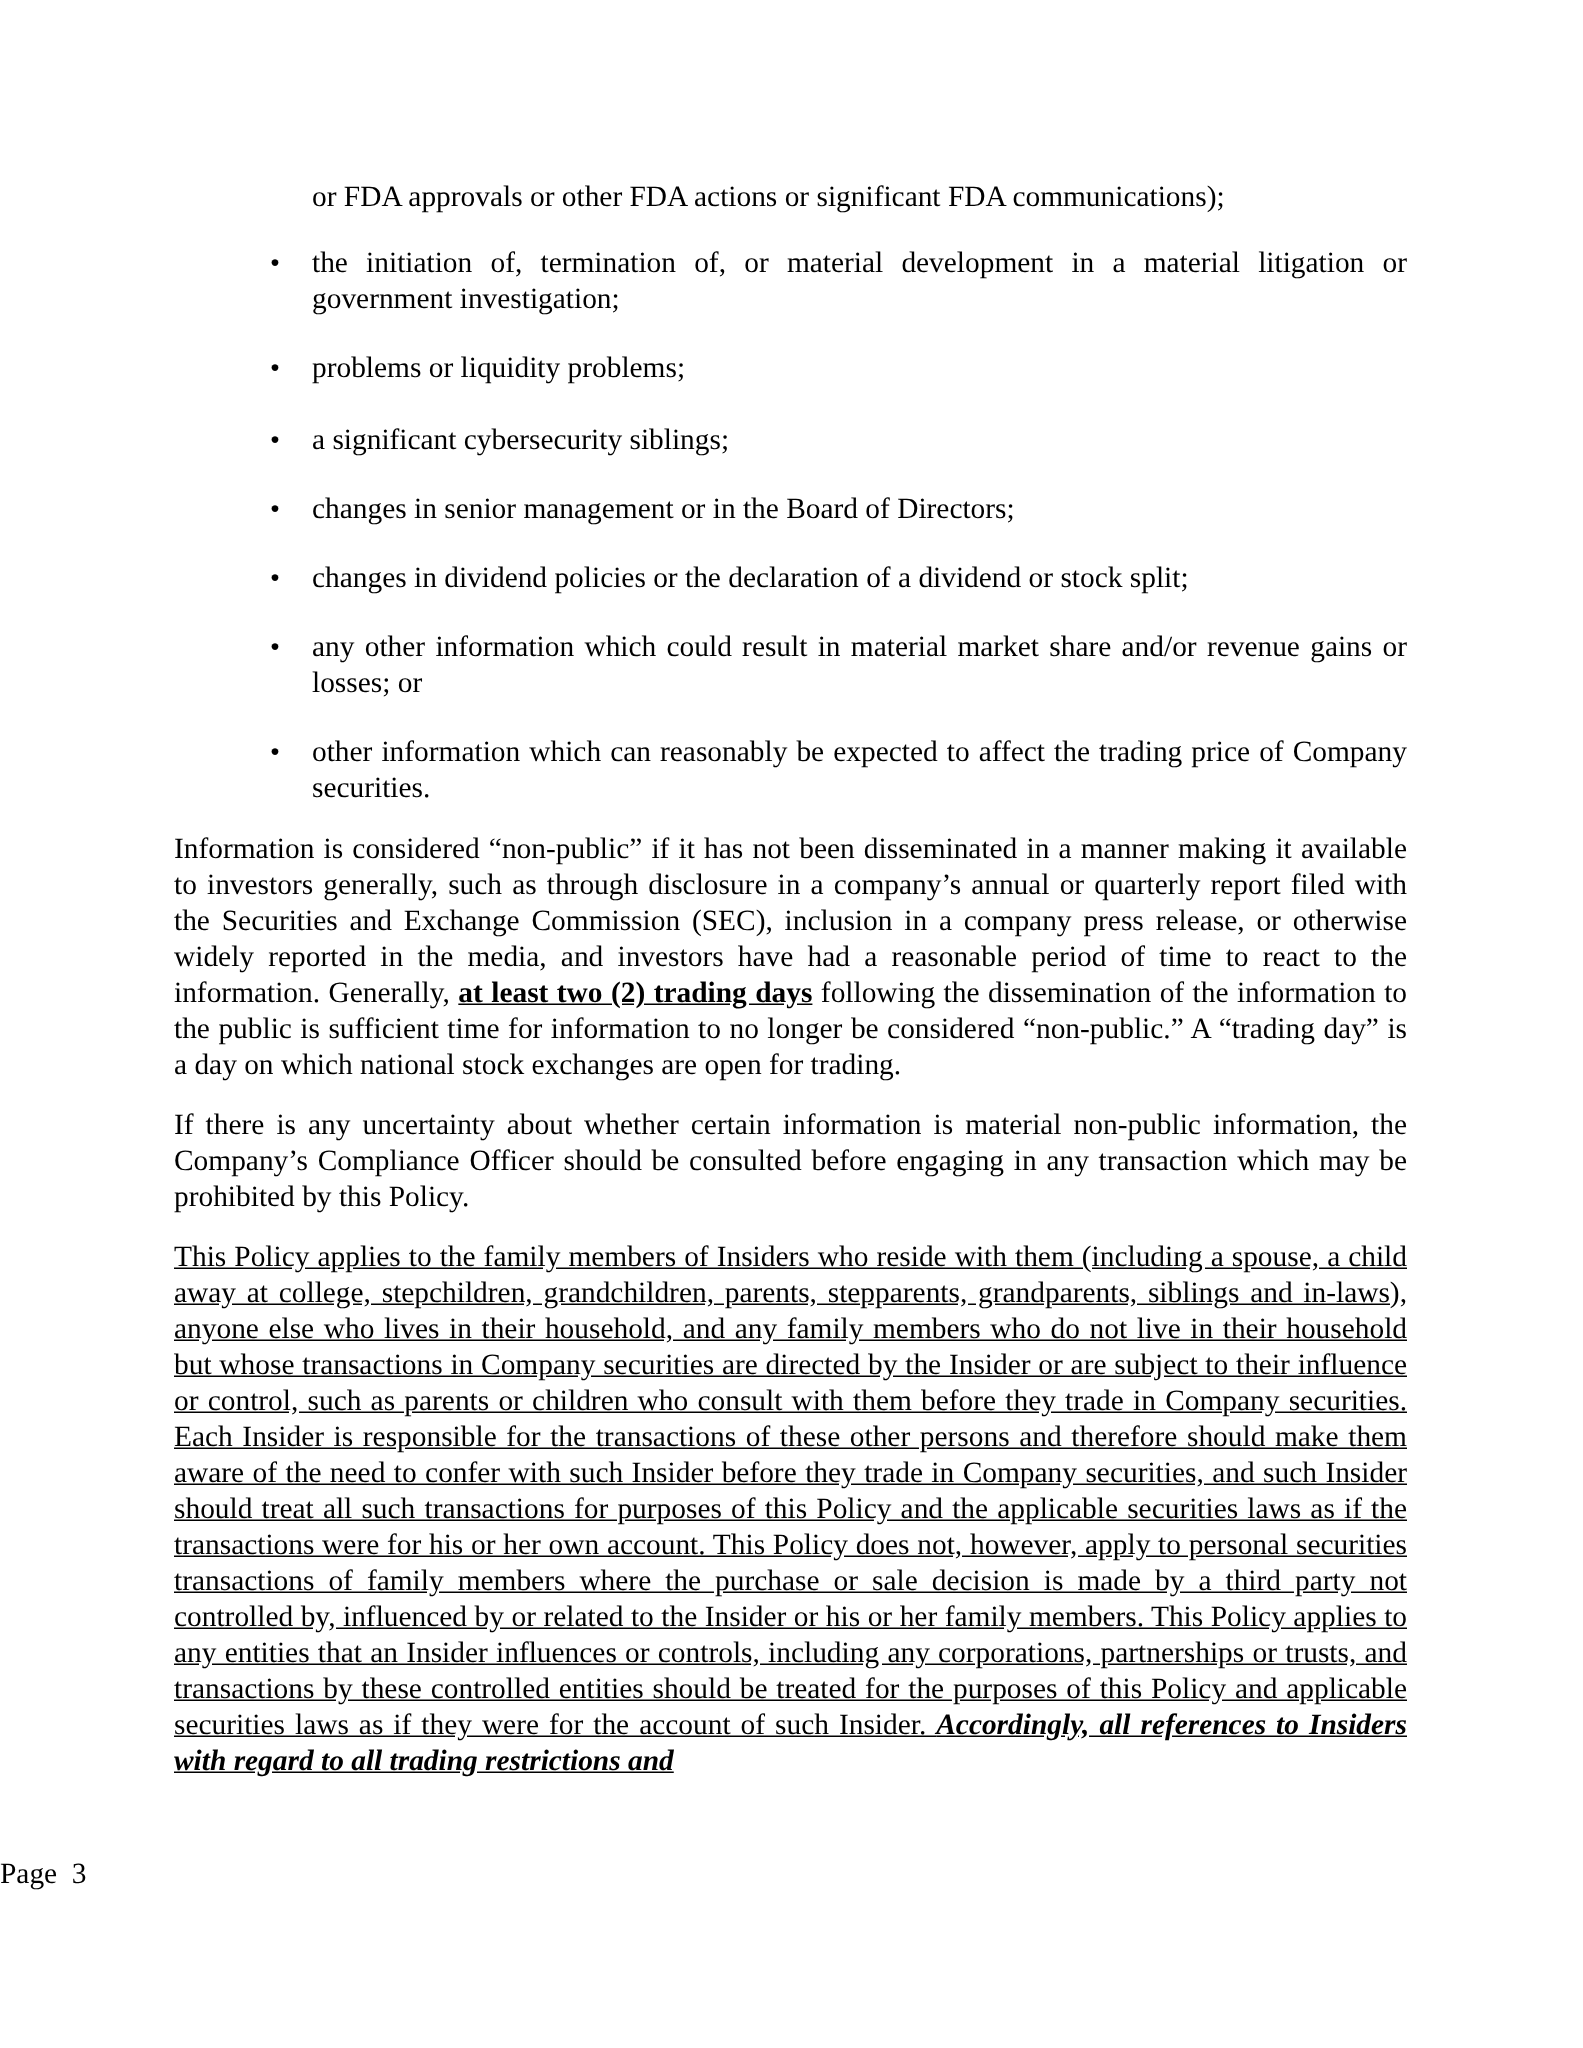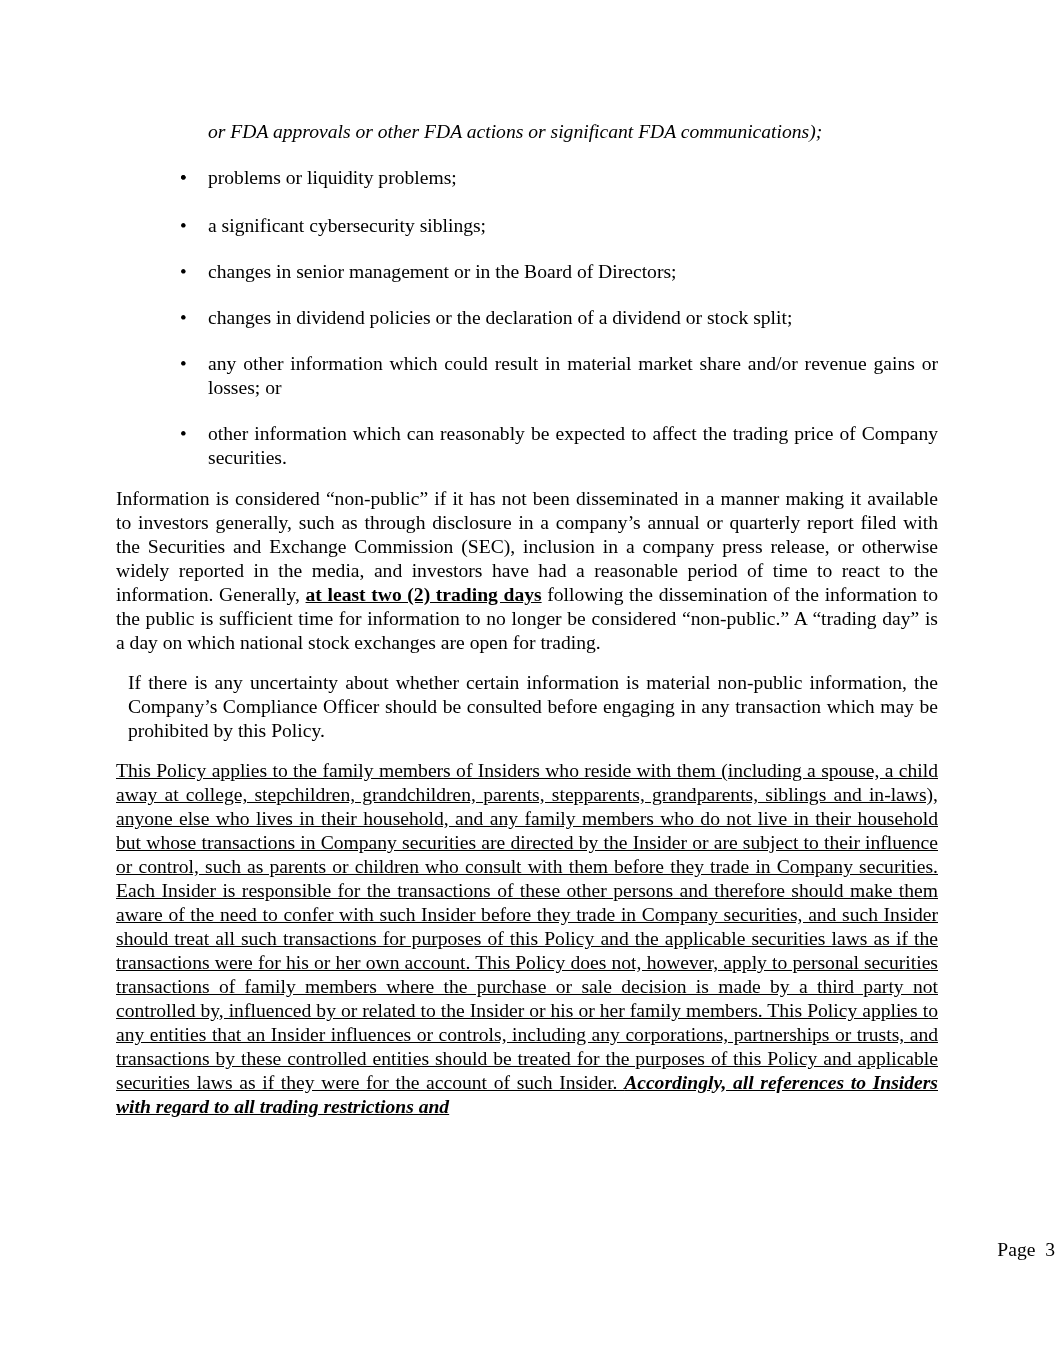--- a/index.html
+++ b/index.html
@@ -20,21 +20,20 @@
     .page {
       position: absolute;
       left: 116px;
       top: 118px;
       width: 822px;
     }
     .cont-line {
       margin: 0 0 11px 92px;
       padding-top: 2px;
       text-align: justify;
-      font-style: italic;
     }
     ul.bullets {
       list-style: none;
       margin: 0;
       padding: 0;
     }
     ul.bullets li {
       position: relative;
       padding-left: 92px;
       text-align: justify;
@@ -49,33 +48,34 @@
       margin: 0;
       text-align: justify;
     }
     .b { font-weight: bold; text-decoration: underline; }
     .bi { font-weight: bold; font-style: italic; }
     .footer {
       position: absolute;
       top: 1238px;
       left: 0;
       width: 1055px;
-      text-align: right;
+      text-align: left;
     }
   </style>
 </head>
 <body>
 
 <div class="page">
 
   <p class="cont-line">or FDA approvals or other FDA actions or significant FDA communications);</p>
 
   <ul class="bullets">
     <li style="margin-top:20px;">
       <span class="bullet-dot">•</span>
+      <span>the initiation of, termination of, or material development in a material litigation or government investigation;</span>
     </li>
     <li style="margin-top:22px;">
       <span class="bullet-dot">•</span>
       <span>problems or liquidity problems;</span>
     </li>
     <li style="margin-top:24px;">
       <span class="bullet-dot">•</span>
       <span>a significant cybersecurity siblings;</span>
     </li>
     <li style="margin-top:22px;">
@@ -93,21 +93,21 @@
     <li style="margin-top:22px;">
       <span class="bullet-dot">•</span>
       <span>other information which can reasonably be expected to affect the trading price of Company securities.</span>
     </li>
   </ul>
 
   <p class="para" style="margin-top:17px;">
     <span>Information is considered “non-public” if it has not been disseminated in a manner making it available to investors generally, such as through disclosure in a company’s annual or quarterly report filed with the Securities and Exchange Commission (SEC), inclusion in a company press release, or otherwise widely reported in the media, and investors have had a reasonable period of time to react to the information. Generally, </span><span class="b">at least two (2) trading days</span><span> following the dissemination of the information to the public is sufficient time for information to no longer be considered “non-public.” A “trading day” is a day on which national stock exchanges are open for trading.</span>
   </p>
 
-  <p class="para" style="margin-top:16px;margin-left:12px;">If there is any uncertainty about whether certain information is material non-public information, the Company’s Compliance Officer should be consulted before engaging in any transaction which may be prohibited by this Policy.</p>
+  <p class="para" style="margin-top:16px;">If there is any uncertainty about whether certain information is material non-public information, the Company’s Compliance Officer should be consulted before engaging in any transaction which may be prohibited by this Policy.</p>
 
   <p class="para" style="margin-top:16px;text-decoration:underline;">
     <span>This Policy applies to the family members of Insiders who reside with them (including a spouse, a child away at college, stepchildren, grandchildren, parents, stepparents, grandparents, siblings and in-laws), anyone else who lives in their household, and any family members who do not live in their household but whose transactions in Company securities are directed by the Insider or are subject to their influence or control, such as parents or children who consult with them before they trade in Company securities. Each Insider is responsible for the transactions of these other persons and therefore should make them aware of the need to confer with such Insider before they trade in Company securities, and such Insider should treat all such transactions for purposes of this Policy and the applicable securities laws as if the transactions were for his or her own account. This Policy does not, however, apply to personal securities transactions of family members where the purchase or sale decision is made by a third party not controlled by, influenced by or related to the Insider or his or her family members. This Policy applies to any entities that an Insider influences or controls, including any corporations, partnerships or trusts, and transactions by these controlled entities should be treated for the purposes of this Policy and applicable securities laws as if they were for the account of such Insider. </span><span class="bi">Accordingly, all references to Insiders with regard to all trading restrictions and</span>
   </p>
 
 </div>
 
 <div class="footer" style="white-space:pre;">Page  3</div>
 
 </body></html>

